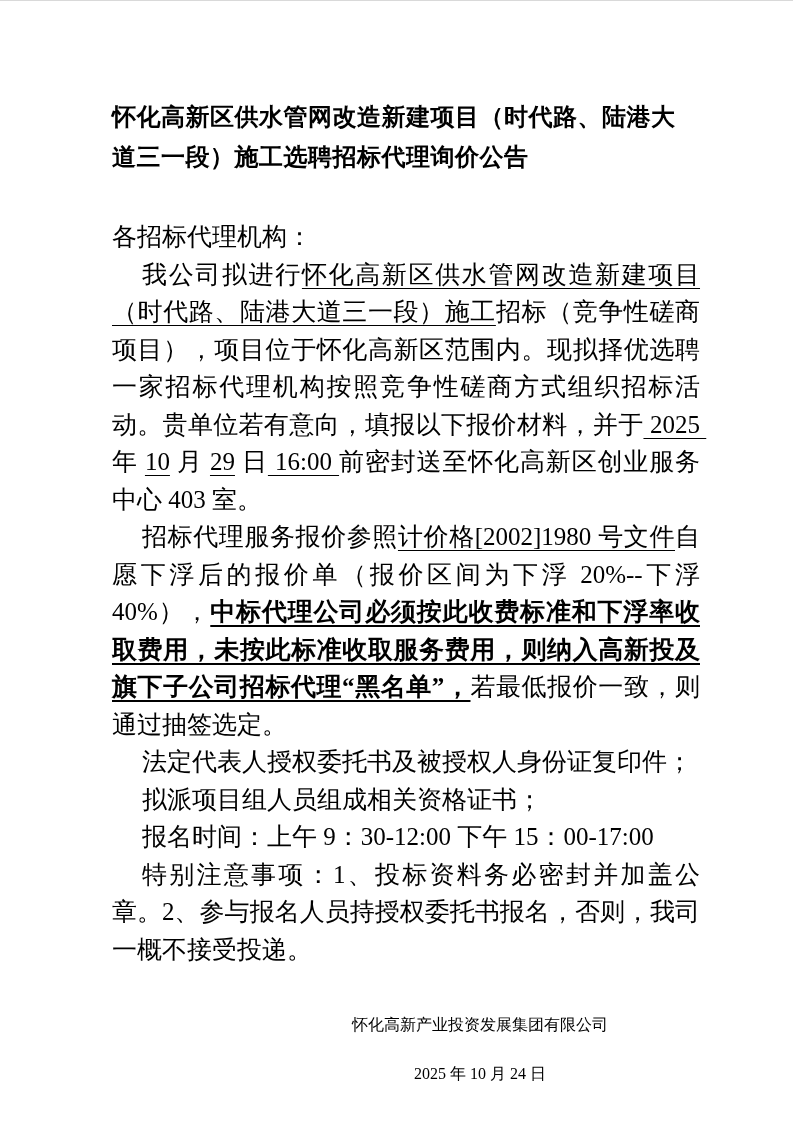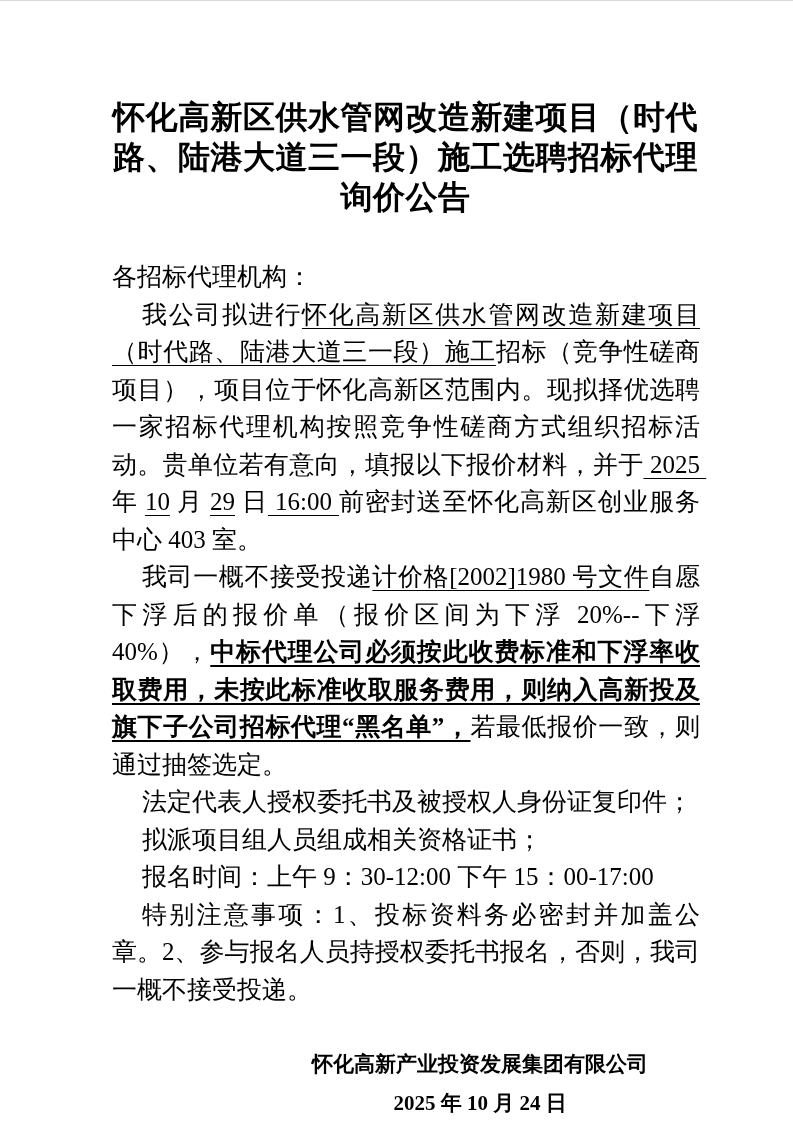--- a/index.html
+++ b/index.html
@@ -17,24 +17,23 @@
   .page {
     box-sizing: border-box;
     width: 793px;
     height: 1122px;
     border-top: 1px solid #d9d9d9;
     padding: 96px 93px 0 112px;
     background: #ffffff;
   }
   .doc-title {
     margin: 0 1px 41px 0;
-    font-size: 32px;
+    font-size: 24px;
     font-weight: bold;
     line-height: 40px;
-    text-align: center;
     letter-spacing: 0.5px;
   }
   .para {
     margin: 0;
     font-size: 25px;
     line-height: 37.5px;
     text-align: justify;
   }
   .para.indent {
     text-indent: 30px;
@@ -53,36 +52,35 @@
   .run.b.u {
     text-decoration-thickness: 2px;
   }
   .signature {
     margin-top: 37.5px;
     margin-left: 153px;
     width: 430px;
     text-align: center;
   }
   .signature p {
-    margin: 2px;
-    font-size: 21px;
+    margin: 12px;
+    font-size: 16px;
     line-height: 37.5px;
-    font-weight: bold;
   }
 </style>
 </head>
 <body>
 
 <div class="page">
   <h1 class="doc-title">怀化高新区供水管网改造新建项目（时代路、陆港大道三一段）施工选聘招标代理询价公告</h1>
 
   <div id="content">
       <p class="para"><span class="run">各招标代理机构：</span></p>
       <p class="para indent"><span class="run">我公司拟进行</span><span class="run u">怀化高新区供水管网改造新建项目（时代路、陆港大道三一段）施工</span><span class="run">招标（竞争性磋商项目），项目位于怀化高新区范围内。现拟择优选聘一家招标代理机构按照竞争性磋商方式组织招标活动。贵单位若有意向，填报以下报价材料，并于</span><span class="run u"> 2025 </span><span class="run">年 </span><span class="run u">10</span><span class="run"> 月 </span><span class="run u">29</span><span class="run"> 日</span><span class="run u"> 16:00 </span><span class="run">前密封送至怀化高新区创业服务中心 403 室。</span></p>
-      <p class="para indent"><span class="run">我司一概不接受投递</span><span class="run u">计价格[2002]1980 号文件</span><span class="run">自愿下浮后的报价单（报价区间为下浮 20%--下浮 40%），</span><span class="run u b">中标代理公司必须按此收费标准和下浮率收取费用，未按此标准收取服务费用，则纳入高新投及旗下子公司招标代理“黑名单”，</span><span class="run">若最低报价一致，则通过抽签选定。</span></p>
+      <p class="para indent"><span class="run">招标代理服务报价参照</span><span class="run u">计价格[2002]1980 号文件</span><span class="run">自愿下浮后的报价单（报价区间为下浮 20%--下浮 40%），</span><span class="run u b">中标代理公司必须按此收费标准和下浮率收取费用，未按此标准收取服务费用，则纳入高新投及旗下子公司招标代理“黑名单”，</span><span class="run">若最低报价一致，则通过抽签选定。</span></p>
       <p class="para indent"><span class="run">法定代表人授权委托书及被授权人身份证复印件；</span></p>
       <p class="para indent"><span class="run">拟派项目组人员组成相关资格证书；</span></p>
       <p class="para indent"><span class="run">报名时间：上午 9：30-12:00 下午 15：00-17:00</span></p>
       <p class="para indent"><span class="run">特别注意事项：1、投标资料务必密封并加盖公章。2、参与报名人员持授权委托书报名，否则，我司一概不接受投递。</span></p>
     </div>
 
   <div class="signature">
     <p>怀化高新产业投资发展集团有限公司</p>
     <p>2025 年 10 月 24 日</p>
   </div>

